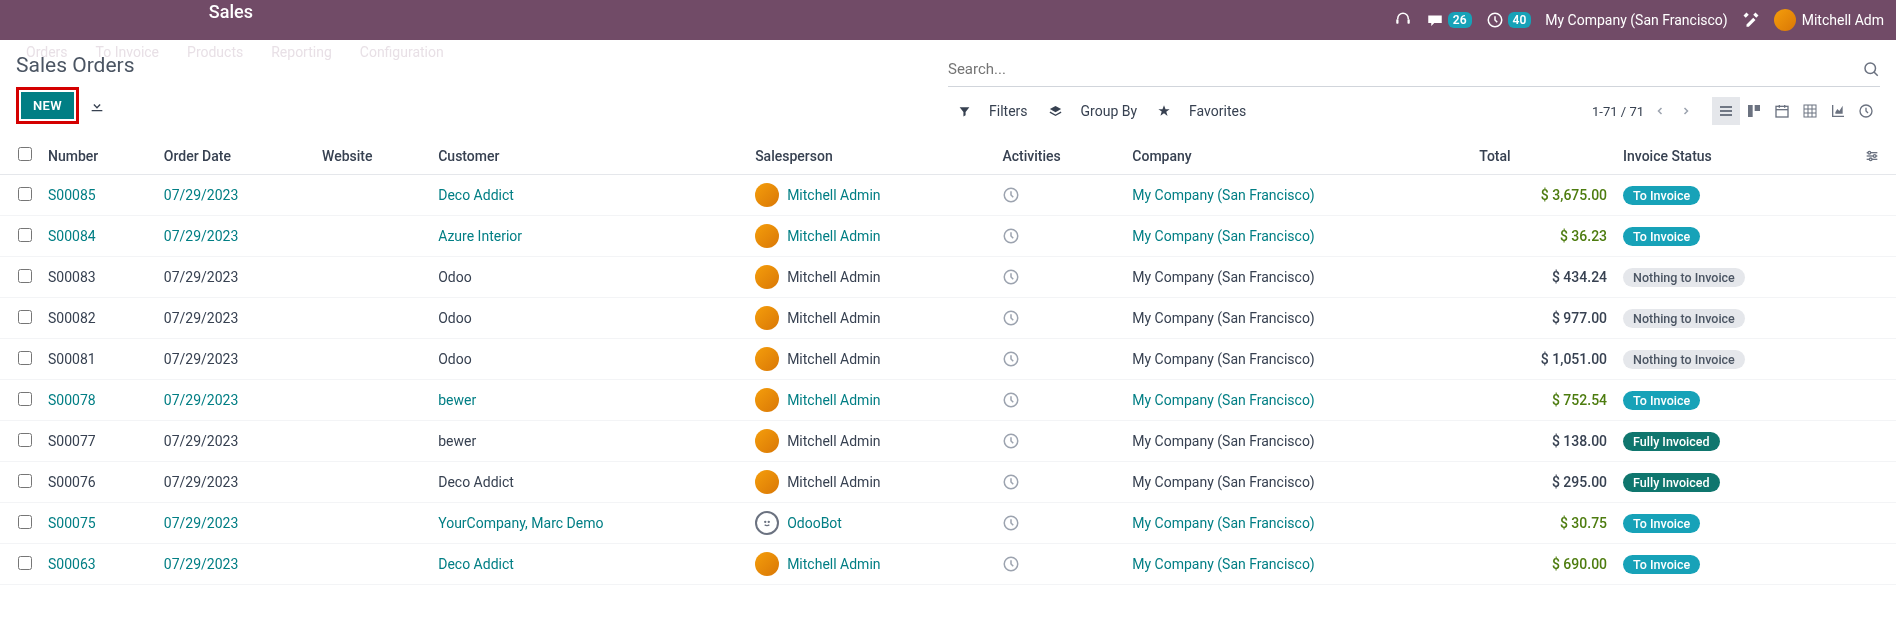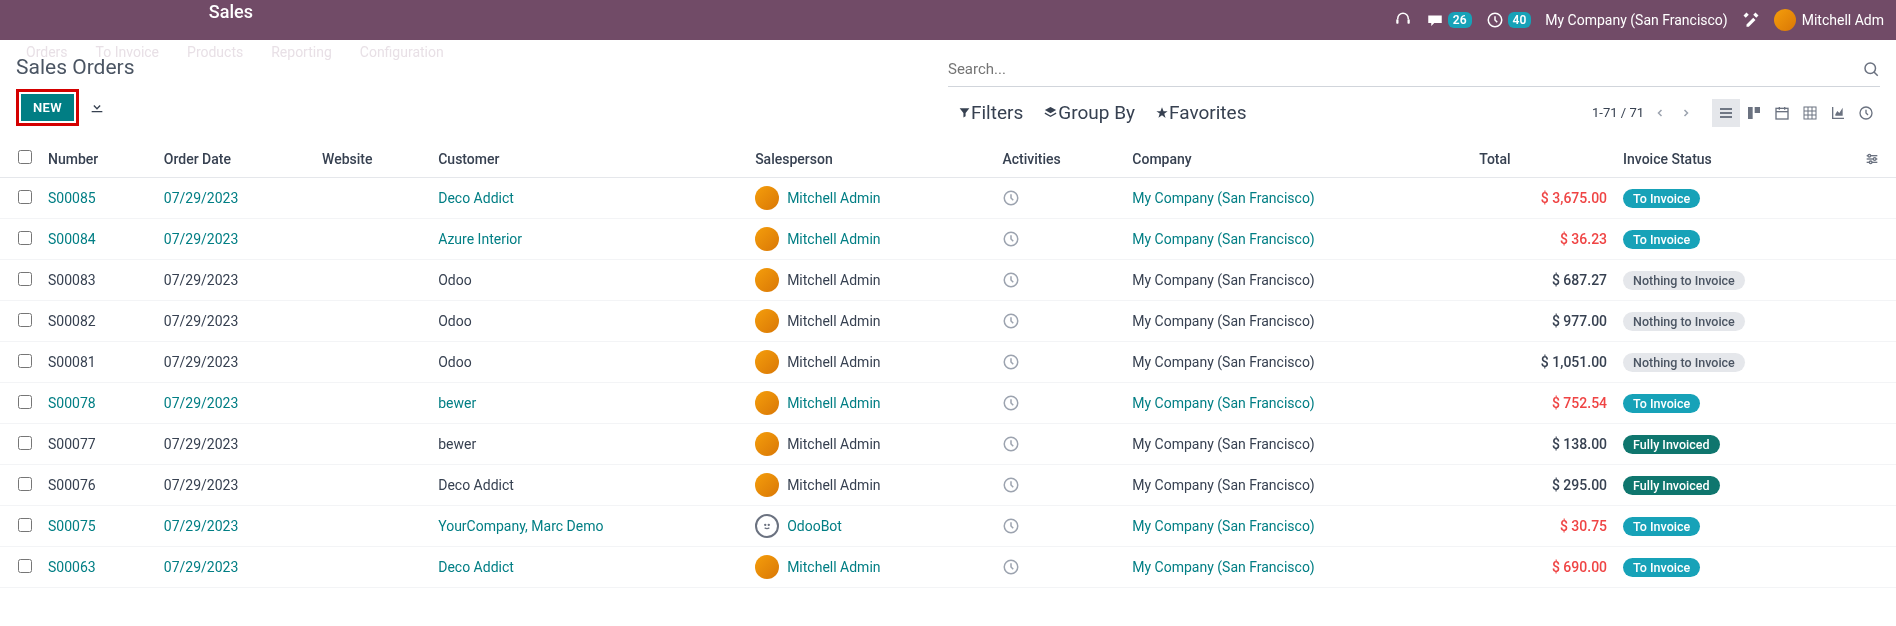--- a/index.html
+++ b/index.html
@@ -25,40 +25,40 @@
 .title { font-size:21px; color:#4b5563; }
 .header-actions { display:flex; align-items:center; gap:10px; margin-top:10px; }
 .new-btn { background:#017e84; color:#fff; border:none; padding:6px 12px; font-size:13px; font-weight:600; letter-spacing:.3px; cursor:pointer; }
 .new-wrap { border:3px solid #d40000; padding:2px; display:inline-block; }
 .dl-icon { color:#374151; cursor:pointer; }
 .header-right { flex:1; }
 .search-wrap { display:flex; align-items:center; border-bottom:1px solid #d1d5db; padding:4px 0; }
 .search-input { border:none; outline:none; flex:1; font-size:15px; padding:4px 0; color:#6b7280; }
 .search-icon { color:#6b7280; cursor:pointer; }
 .filter-row { display:flex; align-items:center; margin-top:10px; }
-.filter-item { display:flex; align-items:center; gap:0; padding:4px 10px; cursor:pointer; color:#374151; font-size:19px; }
+.filter-item { display:flex; align-items:center; gap:18px; padding:4px 10px; cursor:pointer; color:#374151; font-size:14px; }
 .pager-wrap { margin-left:auto; display:flex; align-items:center; gap:6px; }
 .pager { color:#374151; font-size:13px; }
 .pager-btn { color:#9ca3af; padding:2px 4px; cursor:pointer; }
 .view-switch { display:flex; gap:0; margin-left:10px; }
 .view-btn { width:28px; height:28px; display:flex; align-items:center; justify-content:center; cursor:pointer; color:#6b7280; }
 .view-btn.active { background:#e5e7eb; color:#374151; }
 
 
 .table { width:100%; border-collapse:collapse; margin-top:12px; }
 .table th { text-align:left; font-weight:500; color:#374151; padding:10px 8px; border-bottom:1px solid #e5e7eb; font-size:14px; white-space:nowrap; }
 .table td { padding:8px 8px; border-bottom:1px solid #f3f4f6; font-size:14px; white-space:nowrap; }
 .table th:first-child, .table td:first-child { width:36px; text-align:center; padding-left:18px; }
 .link { color:#017e84; cursor:pointer; }
 .sp { display:flex; align-items:center; gap:8px; }
 .sp-avatar { width:24px; height:24px; border-radius:50%; background:linear-gradient(135deg,#f59e0b,#d97706); }
 .sp-avatar.bot { background:#fff; border:2px solid #6b7280; display:flex; align-items:center; justify-content:center; }
 .act-icon { width:18px; height:18px; color:#9ca3af; }
 .total { text-align:right; font-weight:500; }
-.total.link { color:#ef4444; }
+.total.link { color:#4d7c0f; }
 .status { display:inline-block; padding:2px 10px; border-radius:12px; font-size:12.5px; font-weight:500; }
 .status.to-invoice { background:#17a2b8; color:#fff; }
 .status.nothing { background:#e5e7eb; color:#4b5563; }
 .status.fully { background:#0f766e; color:#fff; }
 .th-total { text-align:right; }
 .opt-icon { color:#6b7280; cursor:pointer; }
 th.th-opt, td.td-opt { width:40px; text-align:center; }
 input[type=checkbox]{ width:14px; height:14px; cursor:pointer; }
 
 svg { display:block; }
@@ -302,21 +302,21 @@
             <span class="">Mitchell Admin</span>
           </div>
         </td>
         <td>
           <svg class="act-icon" viewBox="0 0 24 24" fill="none" stroke="currentColor" stroke-width="2">
             <circle cx="12" cy="12" r="9"></circle>
             <polyline points="12 7 12 12 15 15"></polyline>
           </svg>
         </td>
         <td class="">My Company (San Francisco)</td>
-        <td class="total ">$ 687.27</td>
+        <td class="total ">$ 434.24</td>
         <td><span class="status nothing">Nothing to Invoice</span></td>
         <td class="td-opt"></td>
       </tr>
       <tr>
         <td><input type="checkbox" style=""></td>
         <td class="">S00082</td>
         <td class="">07/29/2023</td>
         <td></td>
         <td class="">Odoo</td>
         <td>

